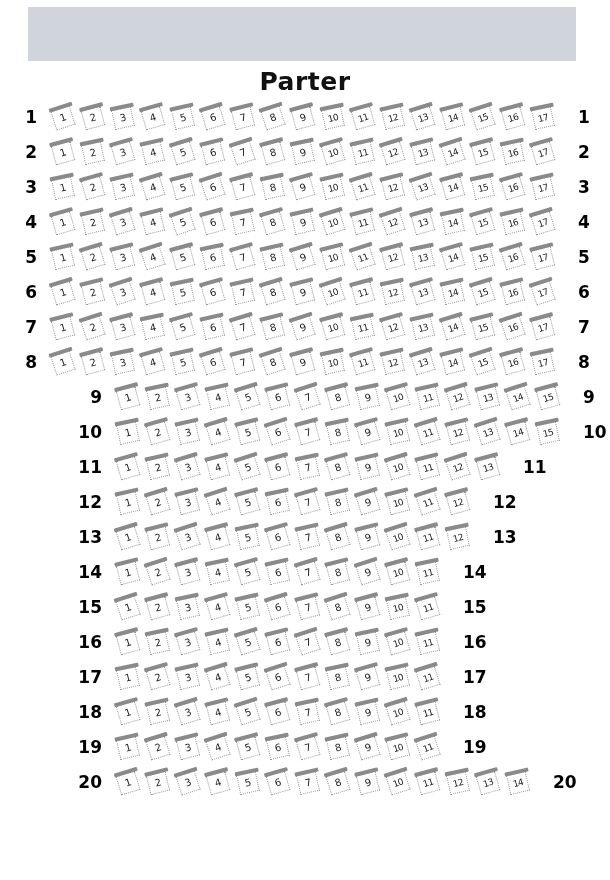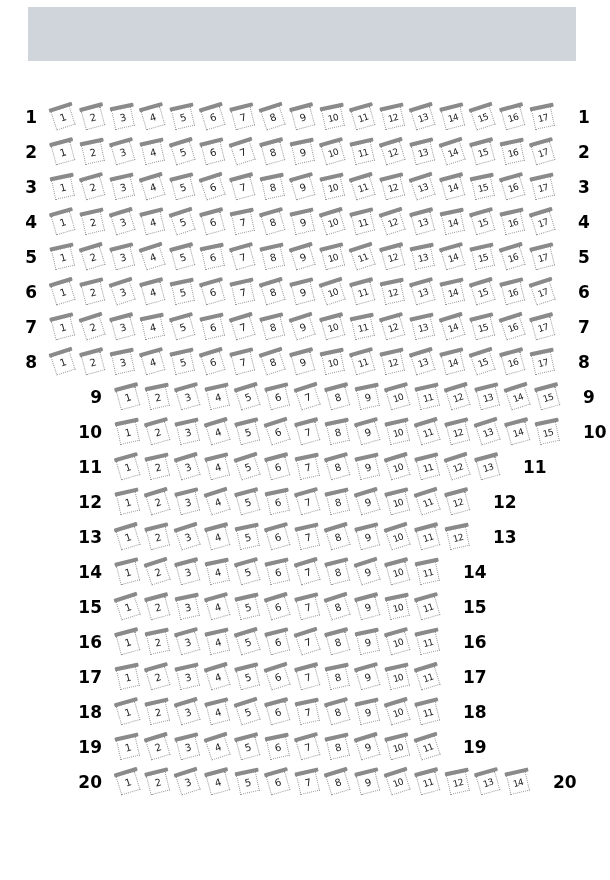--- a/index.html
+++ b/index.html
@@ -45,20 +45,21 @@
     font-size:10px; color:var(--seat-number,#222); line-height:1;
     transform:rotate(-2deg);
   }
   .seat .num.two { font-size:9px; letter-spacing:-0.7px; }
 </style>
 </head>
 <body>
 
 <div class="page">
   <div class="stage"></div>
+  <h1 class="title">Parter</h1>
   <div class="rows" id="rows">
       <div class="row">
         <span class="row-label left">1</span>
         <div class="seats">
           <div class="seat-cell">
             <div class="seat" style="transform: rotate(-18deg);">
               <div class="bar"></div>
               <span class="num">1</span>
             </div>
           </div>

